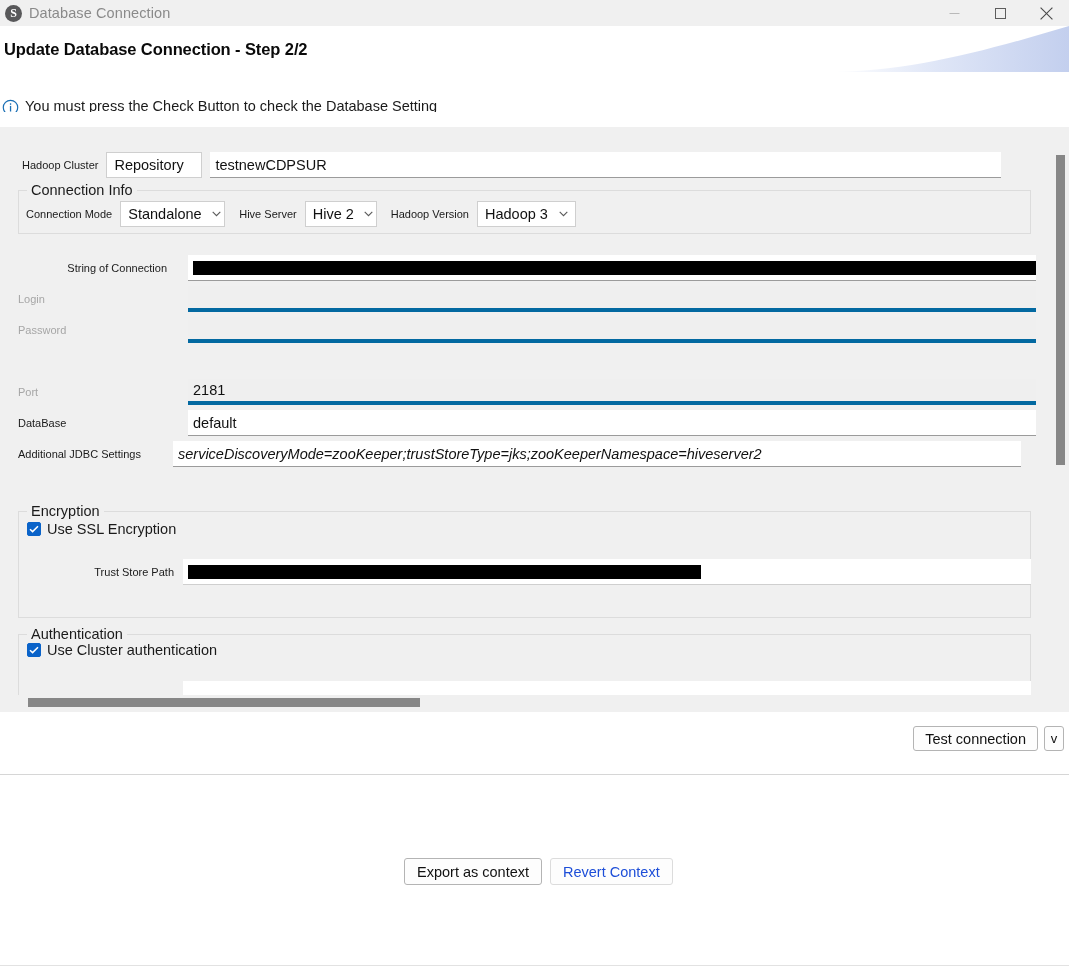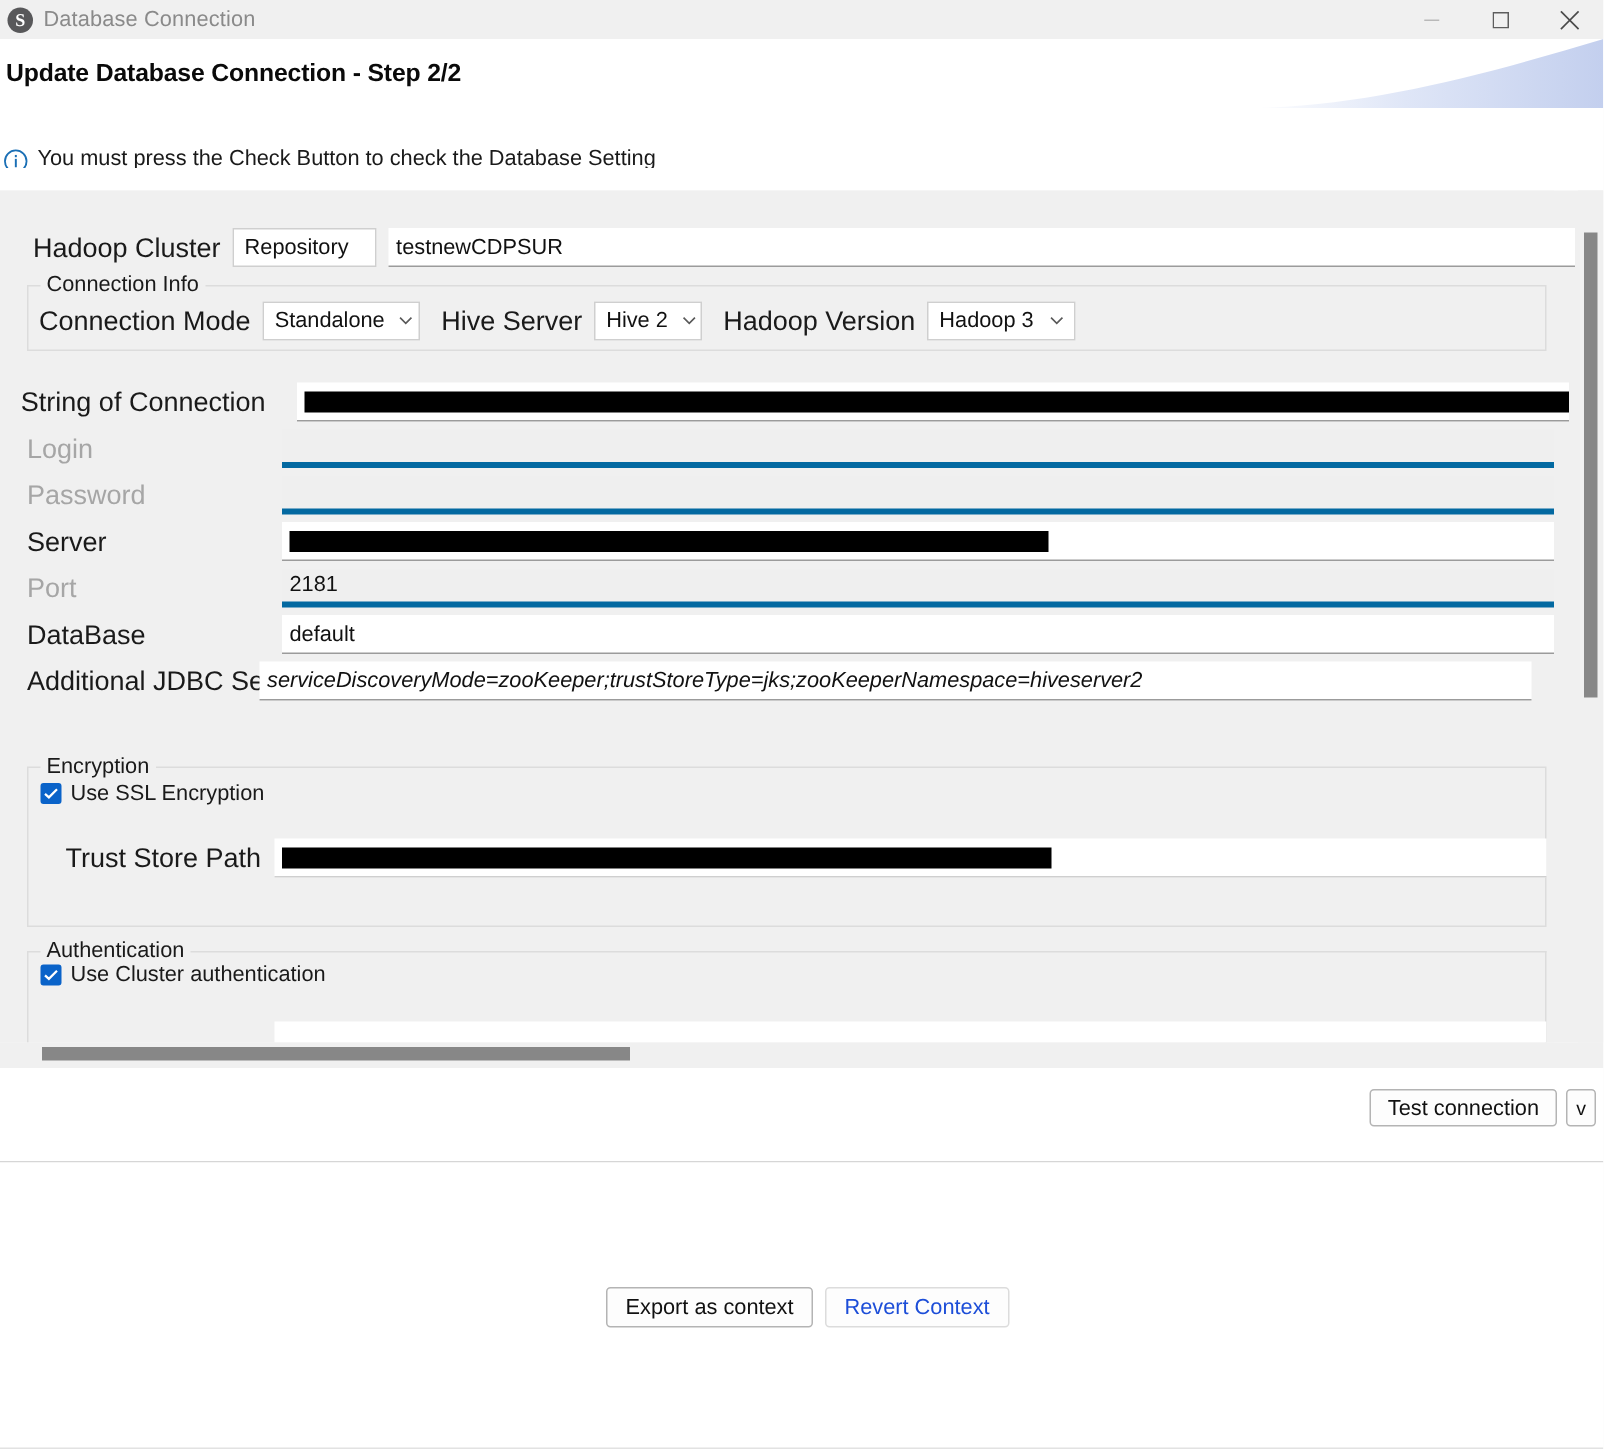--- a/index.html
+++ b/index.html
@@ -83,21 +83,21 @@
     position: absolute; left: 0; top: 0;
     width: 1036px; height: 568px;
     background: #f0f0f0;
   }
 
   
   .row-cluster {
     position: absolute; left: 0; top: 24px; height: 28px;
     display: flex; align-items: center;
   }
-  .lbl { font-size: 18px; color: #1a1a1a; white-space: nowrap; }
+  .lbl { font-size: 11px; color: #1a1a1a; white-space: nowrap; }
   .lbl.disabled { color: #a6a6a6; }
 
   .combo {
     height: 26px; background: #ffffff;
     border: 1px solid #cfcfcf;
     display: inline-flex; align-items: center;
     padding: 0 4px 0 7px;
     font-size: 14.5px; color: #111111;
   }
   .combo .cv { white-space: nowrap; }
@@ -304,43 +304,37 @@
             <span class="cv">Hadoop 3</span>
             <span class="arrow">
               <svg width="9" height="6" viewBox="0 0 9 6">
                   <path d="M0.7,0.8 L4.5,4.6 L8.3,0.8" fill="none" stroke="#5a5a5a" stroke-width="1.1"></path>
                 </svg>
             </span>
           </span>
         </div>
       </div>
 
-      <div style="position:absolute; left:0; top:127px; height:28px; display:flex; align-items:center;padding-left:10px;">
+      <div style="position:absolute; left:0; top:127px; height:28px; display:flex; align-items:center;">
         <span class="lbl" style="width:167px; text-align:right;">String of Connection</span>
         <span class="txt" style="margin-left:21px; width:848px;">
           <span class="redact" style="width:843px;"></span>
         </span>
       </div>
 
       <div style="position:absolute; left:0; top:158px; height:28px; display:flex; align-items:center;">
         <span class="lbl disabled" style="width:167px; text-align:left; padding-left:18px;">Login</span>
         <span class="txt disabled" style="margin-left:21px; width:848px;"></span>
       </div>
 
       <div style="position:absolute; left:0; top:189px; height:28px; display:flex; align-items:center;">
         <span class="lbl disabled" style="width:167px; text-align:left; padding-left:18px;">Password</span>
         <span class="txt disabled" style="margin-left:21px; width:848px;"></span>
       </div>
 
-      <div style="position:absolute; left:0; top:220px; height:28px; display:flex; align-items:center;">
-        <span class="lbl" style="width:167px; text-align:left; padding-left:18px;">Server</span>
-        <span class="txt" style="margin-left:21px; width:848px;">
-          <span class="redact" style="width:506px;"></span>
-        </span>
-      </div>
 
       <div style="position:absolute; left:0; top:251px; height:28px; display:flex; align-items:center;">
         <span class="lbl disabled" style="width:167px; text-align:left; padding-left:18px;">Port</span>
         <span class="txt disabled" style="margin-left:21px; width:848px;">2181</span>
       </div>
 
       <div style="position:absolute; left:0; top:282px; height:28px; display:flex; align-items:center;">
         <span class="lbl" style="width:167px; text-align:left; padding-left:18px;">DataBase</span>
         <span class="txt" style="margin-left:21px; width:848px;">default</span>
       </div>

